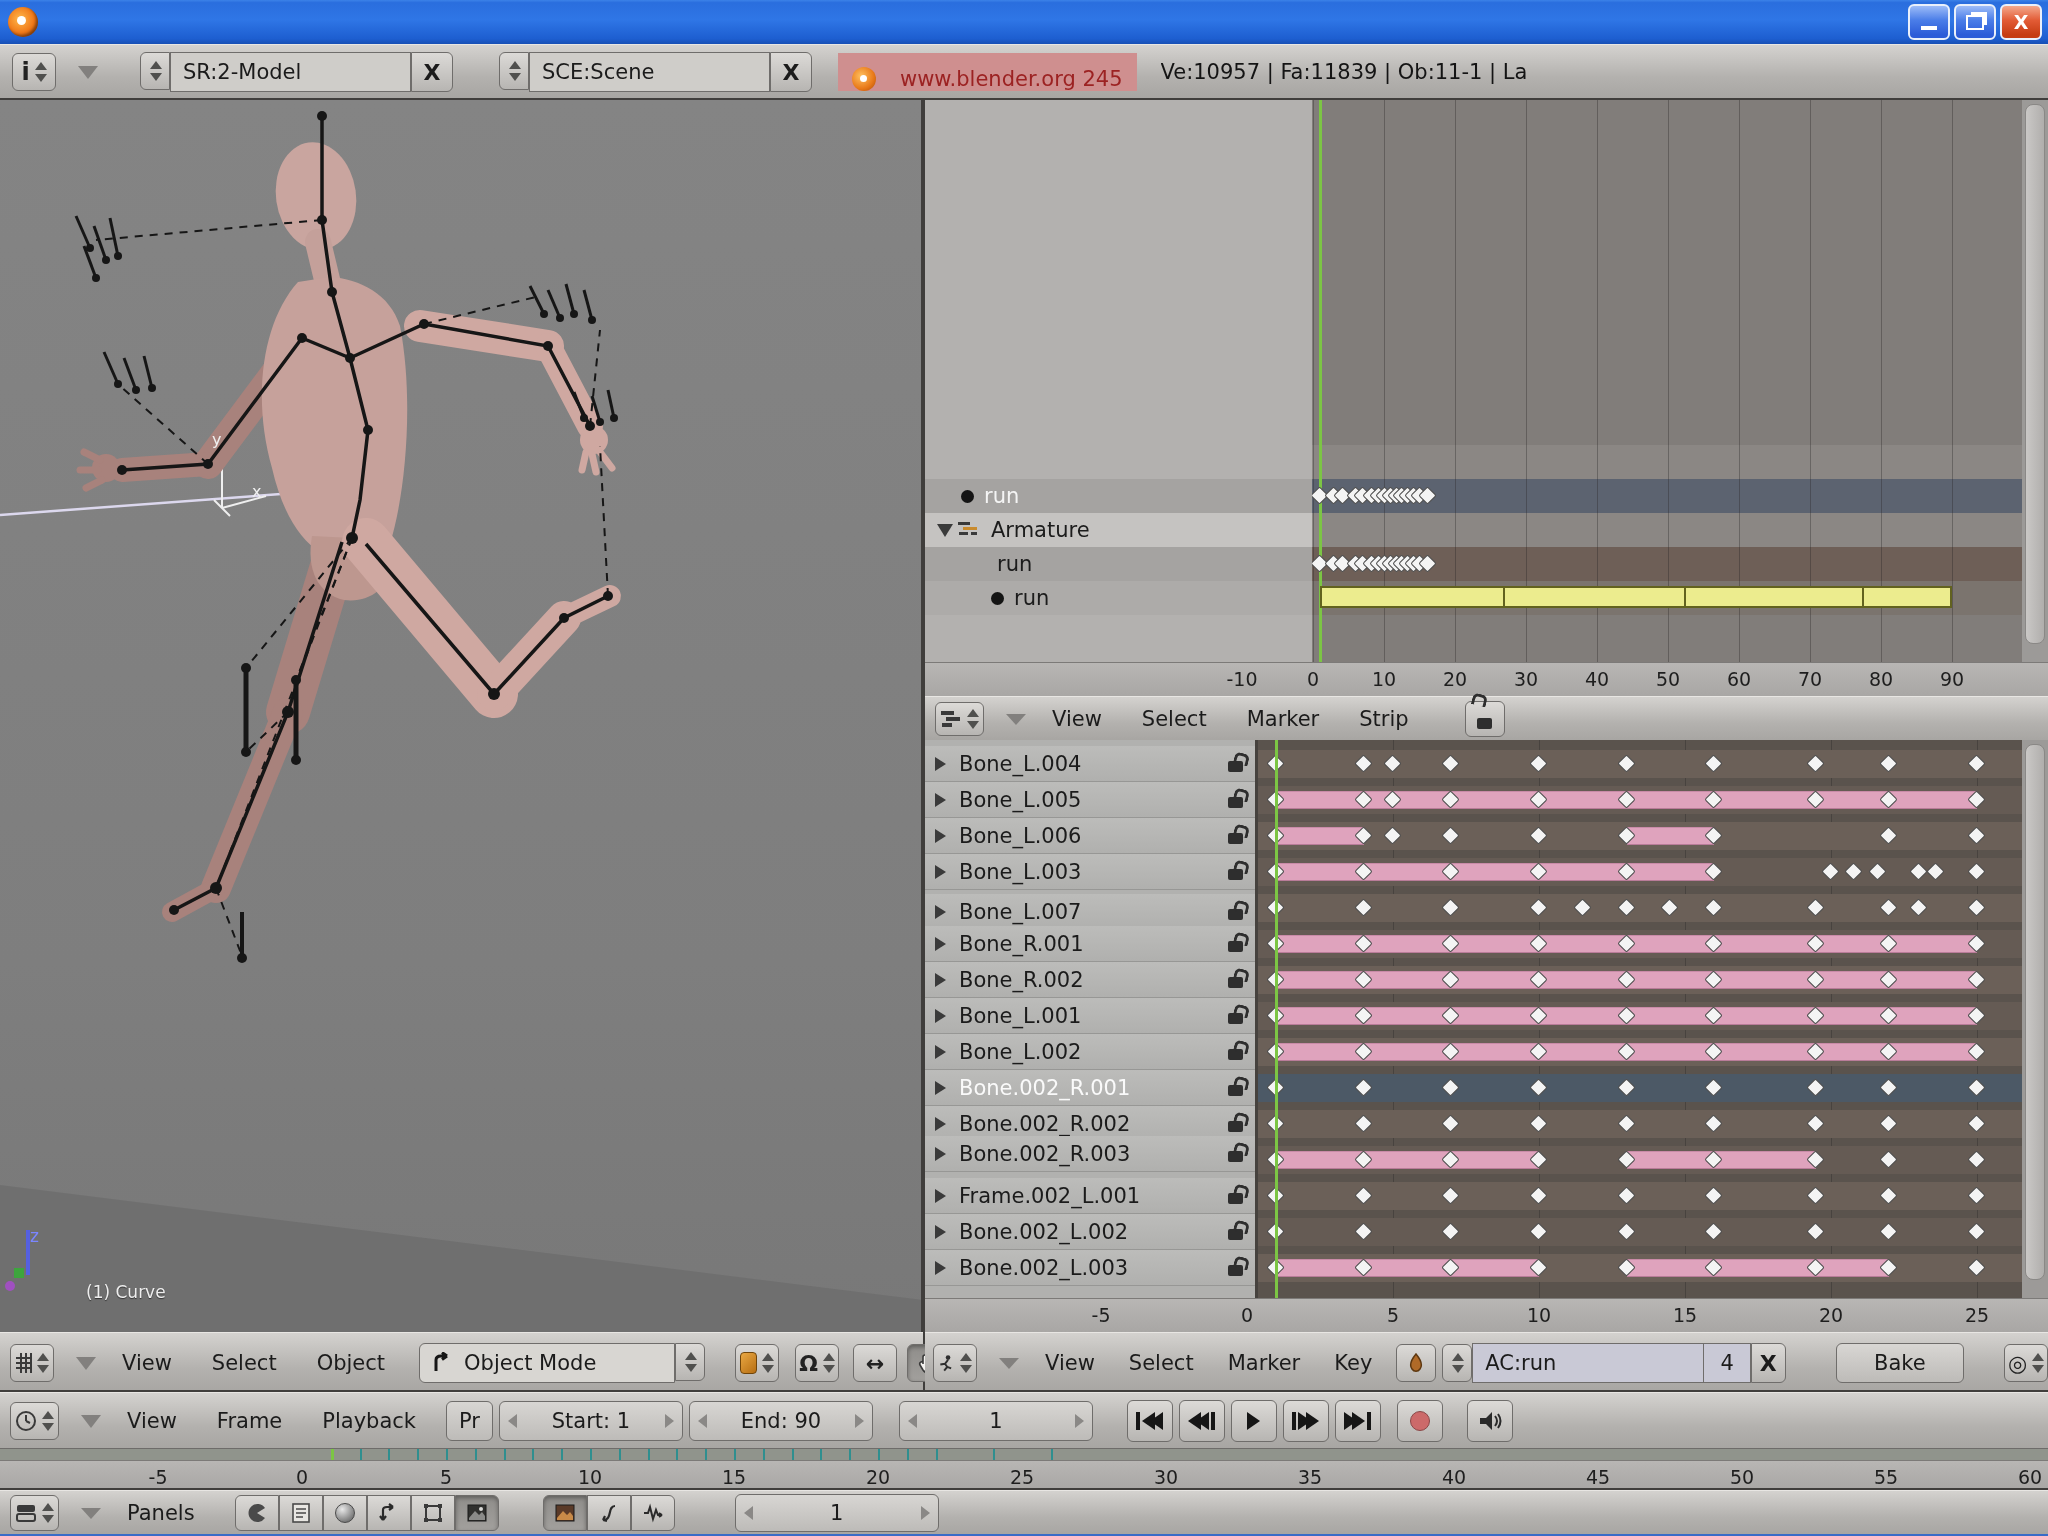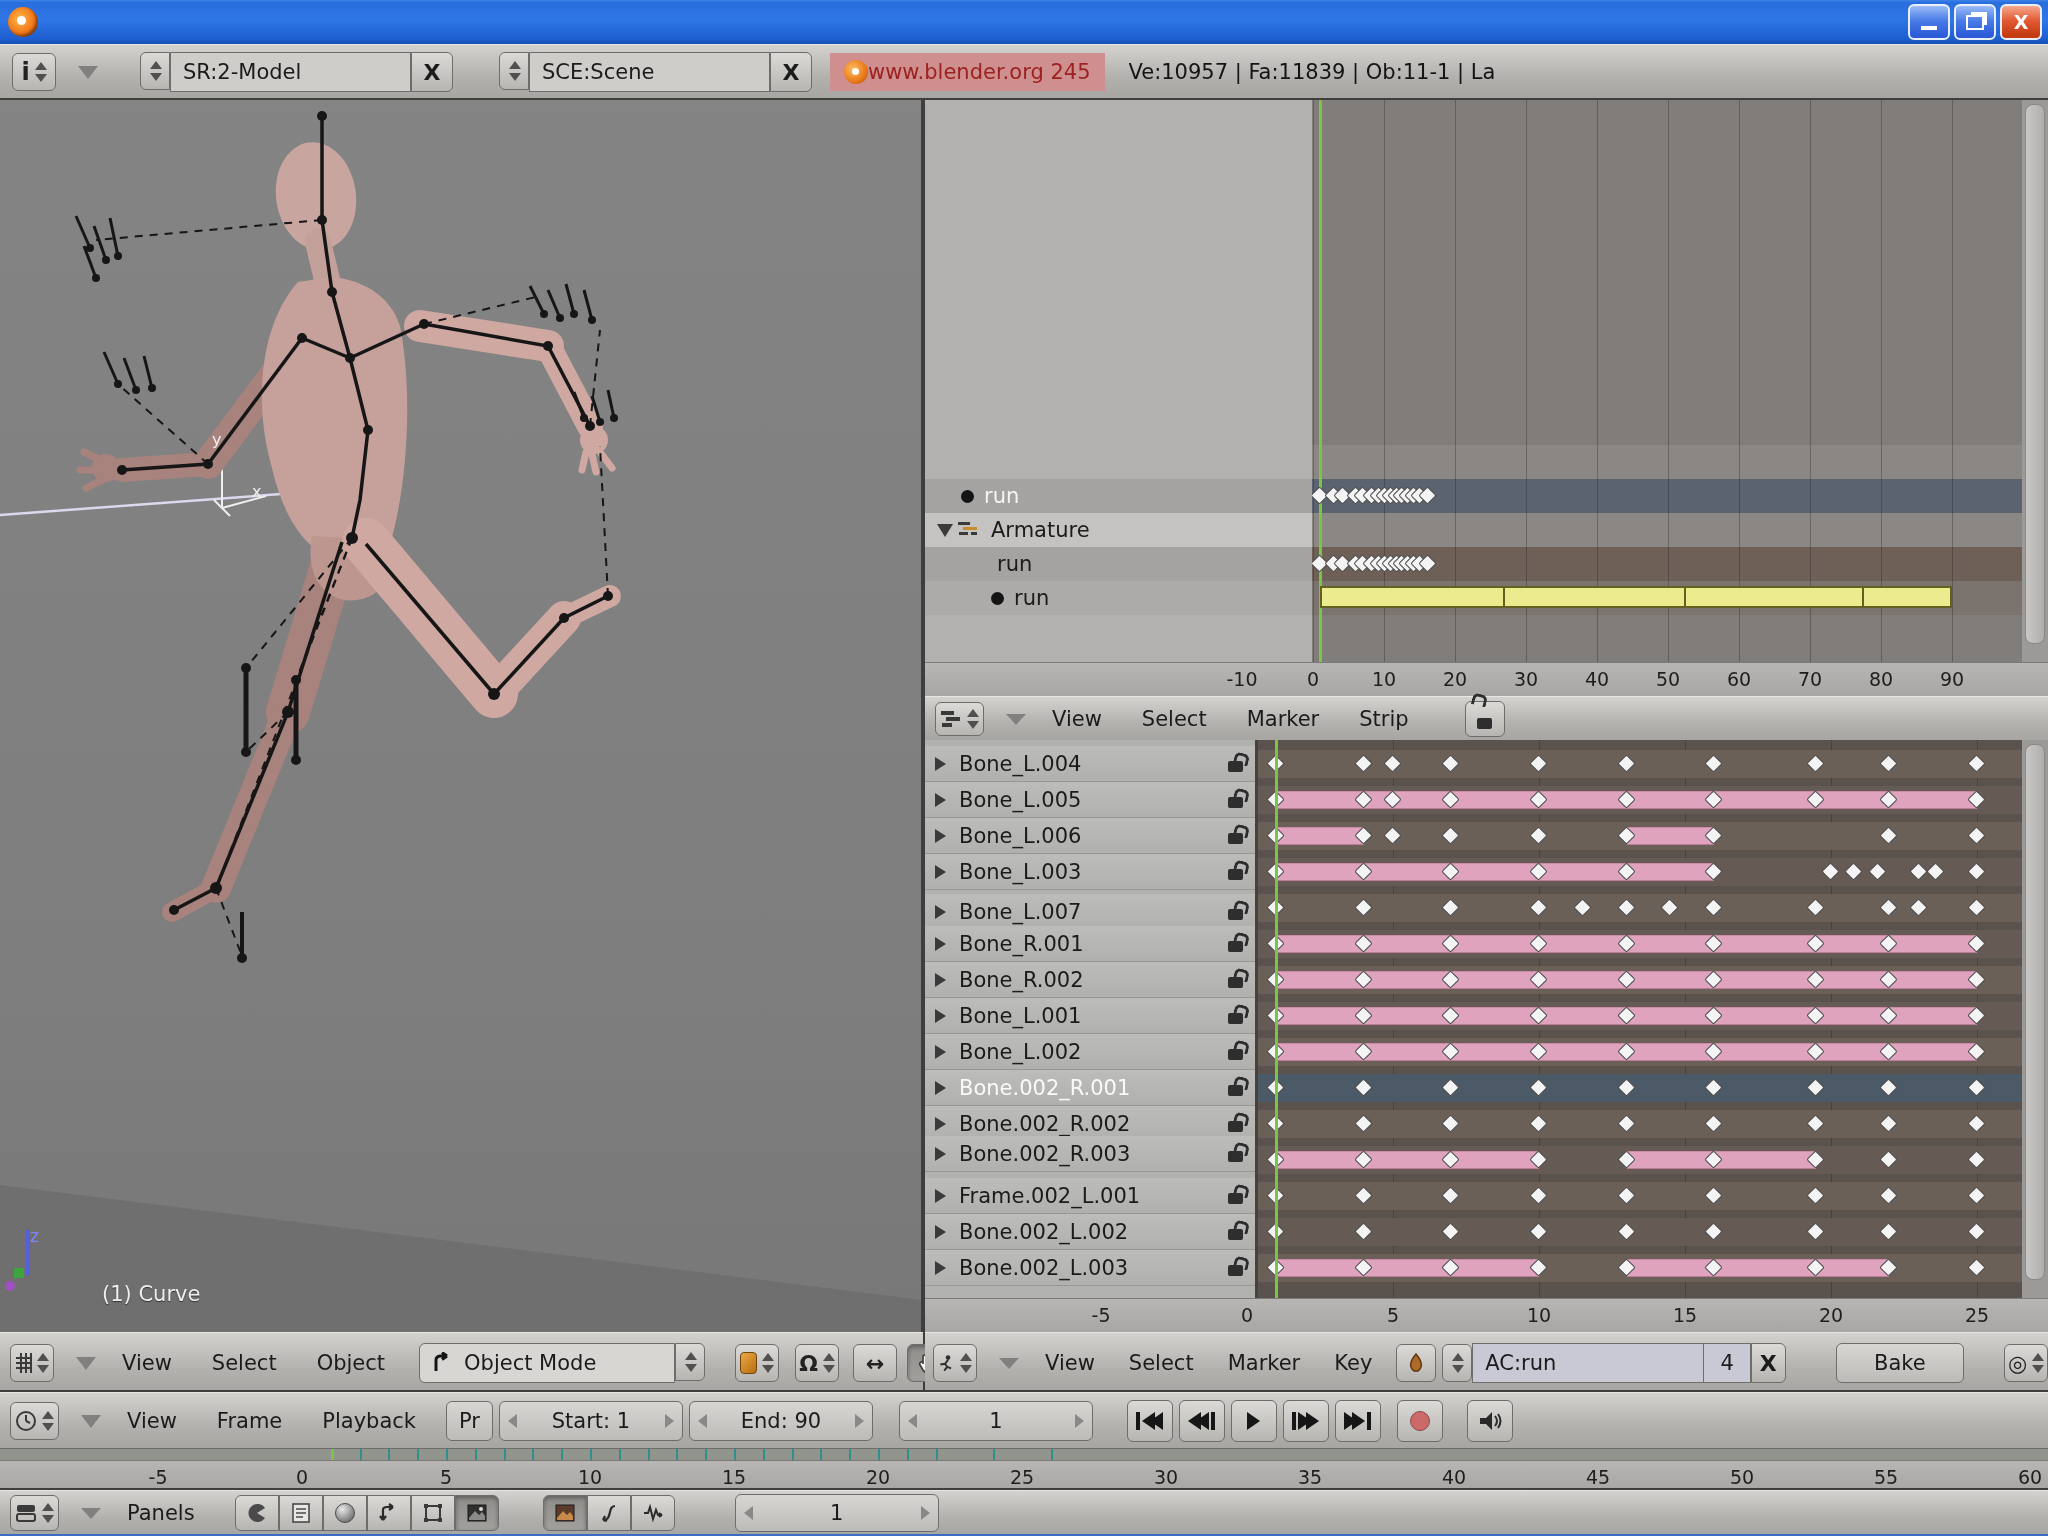--- a/index.html
+++ b/index.html
@@ -42,21 +42,21 @@
   .xbtn{width:40px;height:38px;background:linear-gradient(#dcdad7,#b7b5b2);border:1px solid #6f6d6b;
     border-radius:0 6px 6px 0;display:flex;align-items:center;justify-content:center;font-weight:bold;font-size:22px;}
   .numfield{height:38px;background:linear-gradient(#d8d6d3,#bdbbb8);border:1px solid #6f6d6b;border-radius:6px;
     display:flex;align-items:center;justify-content:center;font-size:21px;position:relative;padding:0 26px;}
   .arrL{position:absolute;left:8px;width:0;height:0;border-top:7px solid transparent;border-bottom:7px solid transparent;border-right:9px solid #8a8886;}
   .arrR{position:absolute;right:8px;width:0;height:0;border-top:7px solid transparent;border-bottom:7px solid transparent;border-left:9px solid #8a8886;}
 
   
   .viewport{left:0;top:100px;width:923px;height:1232px;
     background:linear-gradient(#848484 0%,#7e7e7e 70%,#787878 100%);overflow:hidden;}
-  .vp-label{position:absolute;left:102px;top:1182px;color:#eee;font-size:21px;text-shadow:0 1px 1px #333;}
+  .vp-label{position:absolute;left:86px;top:1182px;color:#eee;font-size:17px;text-shadow:0 1px 1px #333;}
   .axis-z-label{position:absolute;left:30px;top:1126px;color:#7b86ff;font-size:17px;}
   .axis-y-label{position:absolute;left:212px;top:330px;color:#f0f0f0;font-size:16px;}
   .axis-x-label{position:absolute;left:252px;top:382px;color:#f0f0f0;font-size:16px;}
 
   
   .nla-wrap{left:925px;top:100px;width:1123px;height:562px;background:#817d7a;overflow:hidden;}
   .nla-chan{position:absolute;left:0;top:0;width:387px;height:562px;background:#b3b1af;}
   .nla-grid{position:absolute;left:387px;top:0;width:710px;height:562px;background:#817d7a;overflow:hidden;}
   .nla-scroll{position:absolute;left:1097px;top:0;width:26px;height:562px;background:#9c9a98;}
   .scroll-thumb{position:absolute;left:3px;top:4px;width:20px;height:96%;background:linear-gradient(90deg,#cac8c6,#b0aeac);border-radius:8px;border:1px solid #8a8886;box-sizing:border-box;}
@@ -98,21 +98,21 @@
   .tbtn{width:44px;height:40px;background:linear-gradient(#dcdad7,#b7b5b2);border:1px solid #6f6d6b;border-radius:6px;
     display:flex;align-items:center;justify-content:center;gap:2px;}
   .pl{width:0;height:0;border-top:9px solid transparent;border-bottom:9px solid transparent;}
   .pl.r{border-left:13px solid #161616;} .pl.l{border-right:13px solid #161616;}
   .bar{width:4px;height:18px;background:#161616;}
   .rec{width:18px;height:18px;border-radius:50%;background:#cc6a6a;border:1px solid #8a4848;}
 
   
   .sep-v{background:#403e3c;}
   .sep-h{background:#403e3c;}
-  .badge{height:38px;display:flex;align-items:center;gap:0;background:#cf8f8f;padding:0 14px;margin-left:18px;}
+  .badge{height:38px;display:flex;align-items:flex-end;gap:24px;background:#cf8f8f;padding:0 14px;margin-left:26px;}
   .badge .txt{color:#9c2222;font-size:21px;}
   .stats{font-size:21px;color:#141414;margin-left:24px;white-space:nowrap;overflow:hidden;}
   .ilogo{width:24px;height:24px;border-radius:50%;background:radial-gradient(circle at 38% 38%,#ffc060,#e87818 60%,#a84a06);position:relative;}
   .ilogo::after{content:"";position:absolute;left:8px;top:8px;width:7px;height:7px;border-radius:50%;background:#fff;}
   .glyph{font-size:22px;font-weight:bold;color:#222;}
   svg{display:block;}
 </style>
 </head>
 <body>
 

